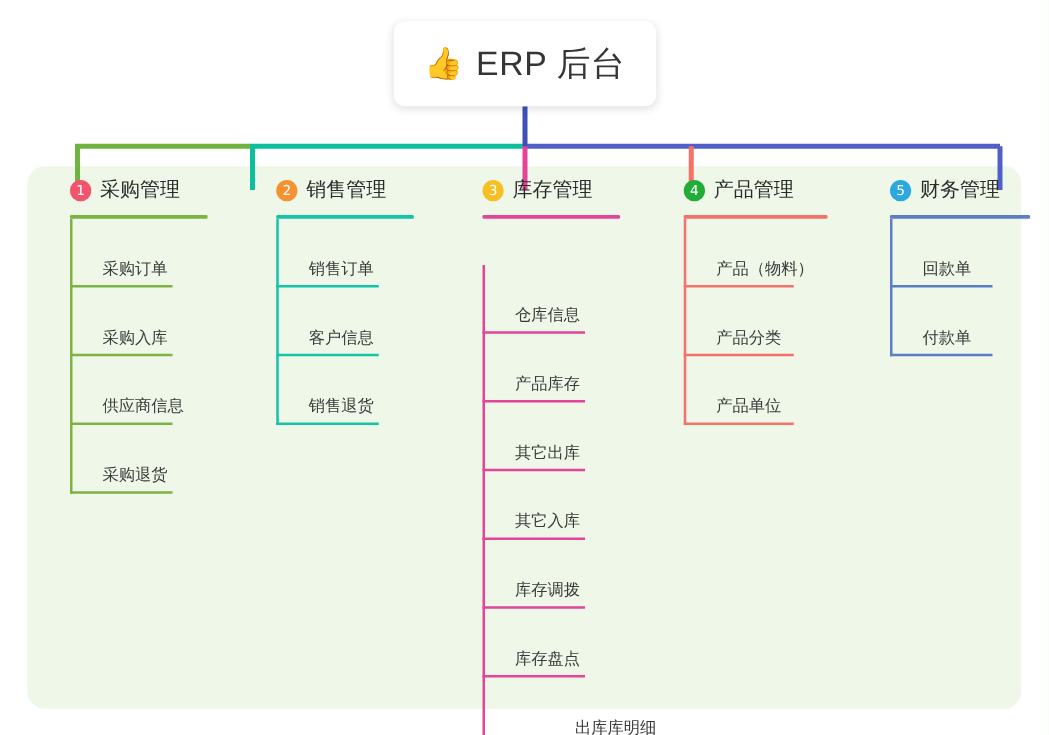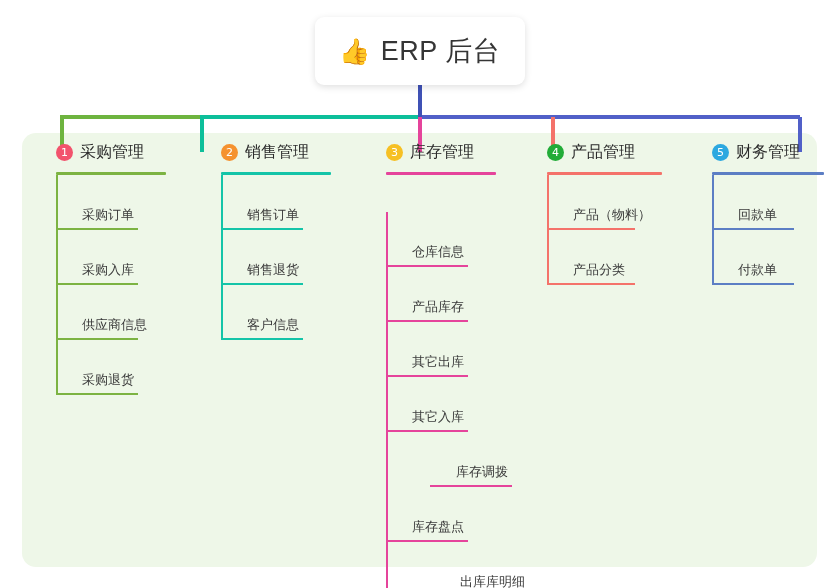--- a/index.html
+++ b/index.html
@@ -112,25 +112,25 @@
           <span class="col-title">销售管理</span>
         </div>
         <div class="head-rule" style="background: rgb(20, 196, 168); width: 110px; margin-left: 18px;"></div>
         <div class="branch">
           <div class="spine" style="background: rgb(20, 196, 168);"></div>
           <div class="leaf" style="height: 55px;">
             <span class="leaf-label">销售订单</span>
             <div class="leaf-rule" style="background: rgb(20, 196, 168); width: 82px;"></div>
           </div>
           <div class="leaf" style="height: 55px;">
+            <span class="leaf-label">客户信息</span>
+            <div class="leaf-rule" style="background: rgb(20, 196, 168); width: 82px;"></div>
+          </div>
+          <div class="leaf" style="height: 55px;">
             <span class="leaf-label">销售退货</span>
-            <div class="leaf-rule" style="background: rgb(20, 196, 168); width: 82px;"></div>
-          </div>
-          <div class="leaf" style="height: 55px;">
-            <span class="leaf-label">客户信息</span>
             <div class="leaf-rule" style="background: rgb(20, 196, 168); width: 82px;"></div>
           </div>
         </div>
       </div>
       <div class="col" style="left: 368px; width: 150px;">
         <div class="col-head">
           <span class="badge" style="background: rgb(246, 192, 36);">3</span>
           <span class="col-title">库存管理</span>
         </div>
         <div class="head-rule" style="background: rgb(229, 68, 155); width: 110px; margin-left: 18px;"></div>
@@ -145,21 +145,21 @@
             <div class="leaf-rule" style="background: rgb(229, 68, 155); width: 82px;"></div>
           </div>
           <div class="leaf" style="height: 55px; text-align: right;">
             <span class="leaf-label">其它出库</span>
             <div class="leaf-rule" style="background: rgb(229, 68, 155); width: 82px;"></div>
           </div>
           <div class="leaf" style="height: 55px;">
             <span class="leaf-label">其它入库</span>
             <div class="leaf-rule" style="background: rgb(229, 68, 155); width: 82px;"></div>
           </div>
-          <div class="leaf" style="height: 55px; margin-left: 44px;">
+          <div class="leaf" style="height: 55px;">
             <span class="leaf-label">库存调拨</span>
             <div class="leaf-rule" style="background: rgb(229, 68, 155); width: 82px;"></div>
           </div>
           <div class="leaf" style="height: 55px;">
             <span class="leaf-label">库存盘点</span>
             <div class="leaf-rule" style="background: rgb(229, 68, 155); width: 82px;"></div>
           </div>
           <div class="leaf" style="height: 55px; margin-left: 48px;">
             <span class="leaf-label">出库库明细</span>
             <div class="leaf-rule" style="background: rgb(229, 68, 155); width: 82px;"></div>
@@ -175,20 +175,24 @@
         <div class="branch">
           <div class="spine" style="background: rgb(244, 114, 106);"></div>
           <div class="leaf" style="height: 55px;">
             <span class="leaf-label">产品（物料）</span>
             <div class="leaf-rule" style="background: rgb(244, 114, 106); width: 88px;"></div>
           </div>
           <div class="leaf" style="height: 55px; align-items: flex-end;">
             <span class="leaf-label">产品分类</span>
             <div class="leaf-rule" style="background: rgb(244, 114, 106); width: 88px;"></div>
           </div>
+          <div class="leaf" style="height: 55px;">
+            <span class="leaf-label">产品单位</span>
+            <div class="leaf-rule" style="background: rgb(244, 114, 106); width: 88px;"></div>
+          </div>
         </div>
       </div>
       <div class="col" style="left: 694px; width: 120px;">
         <div class="col-head">
           <span class="badge" style="background: rgb(44, 168, 224);">5</span>
           <span class="col-title">财务管理</span>
         </div>
         <div class="head-rule" style="background: rgb(92, 126, 196); width: 112px; margin-left: 18px;"></div>
         <div class="branch">
           <div class="spine" style="background: rgb(92, 126, 196);"></div>

